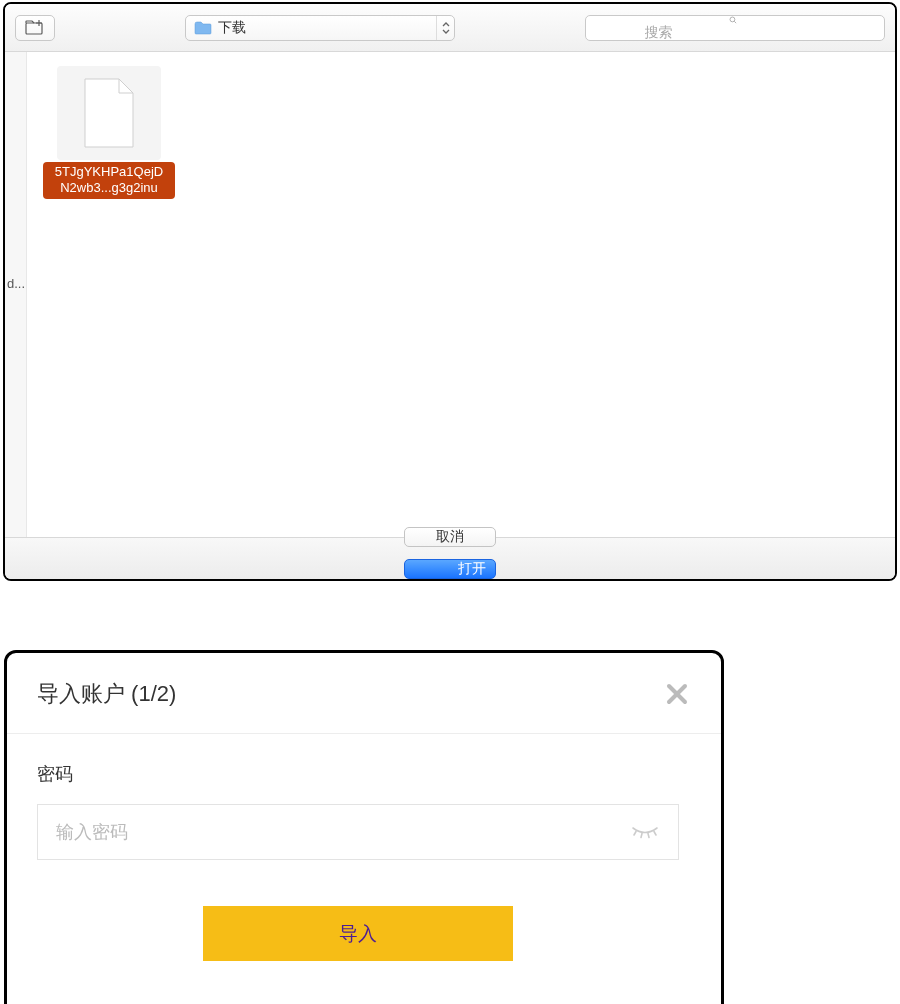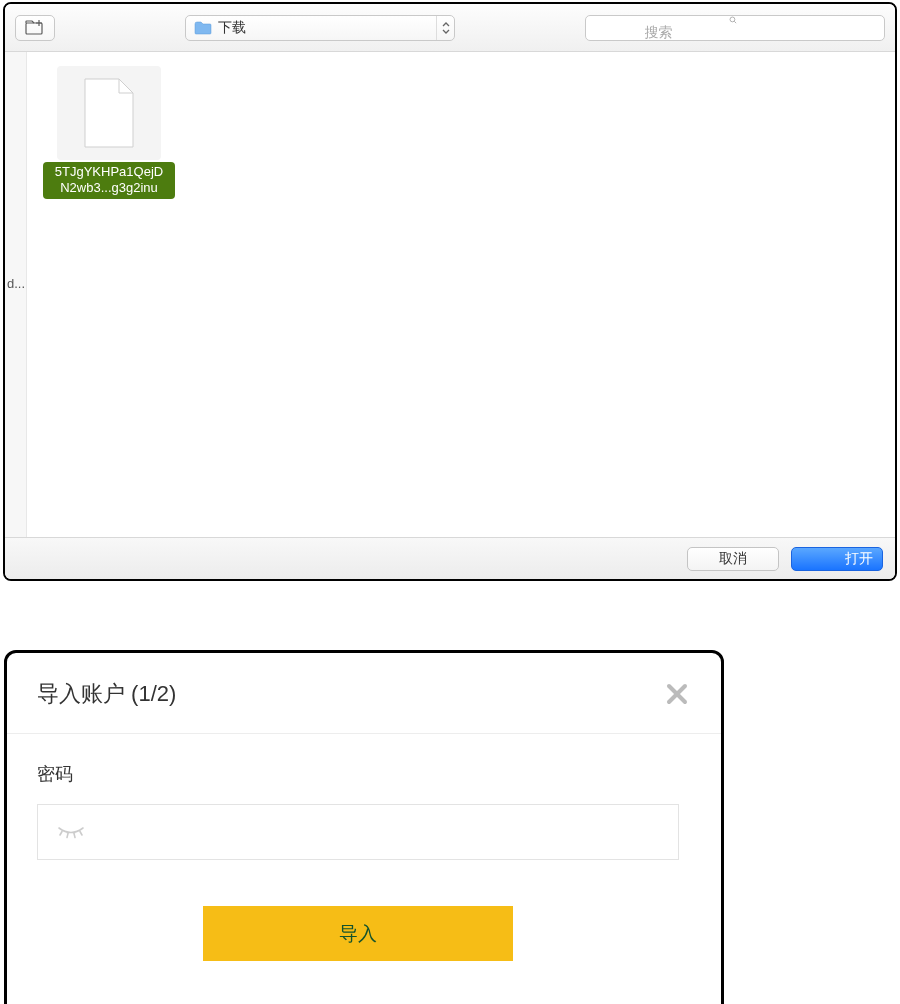--- a/index.html
+++ b/index.html
@@ -156,39 +156,40 @@
       height: 94px;
       background: #f4f4f4;
       border-radius: 4px;
       display: flex;
       align-items: center;
       justify-content: center;
       margin-bottom: 2px;
     }
 
     .file-label {
-      background: #4d7c0f;
+      background: #c2410c;
       color: #fff;
       font-size: 13px;
       text-align: center;
       padding: 2px 4px;
       border-radius: 4px;
       line-height: 1.25;
       width: 132px;
     }
 
     .file-footer {
       height: 42px;
       background: linear-gradient(to bottom, #f8f8f8, #ececec);
       border-top: 1px solid #d8d8d8;
       display: flex;
       align-items: center;
       justify-content: flex-end;
       padding: 0 12px;
       gap: 12px;
+      flex-direction: column;
     }
 
     .mac-btn {
       min-width: 92px;
       height: 24px;
       border: 1px solid #c4c4c4;
       border-radius: 5px;
       background: linear-gradient(to bottom, #ffffff, #f4f4f4);
       font-size: 14px;
       color: #333;
@@ -279,21 +280,21 @@
     }
 
     .import-btn {
       display: block;
       width: 310px;
       height: 55px;
       margin: 46px auto 0 auto;
       background: #f6bd16;
       border: none;
       font-size: 19px;
-      color: #14532d;
+      color: #4c1d95;
       cursor: pointer;
     }
   </style>
 </head>
 <body>
 
 <div class="file-dialog">
 
   <div class="file-toolbar">
     <div class="new-folder-btn">
@@ -367,20 +368,21 @@
       <svg width="22" height="22" viewBox="0 0 22 22">
         <line x1="3" y1="3" x2="19" y2="19" stroke="#bbb" stroke-width="4" stroke-linecap="round"></line>
         <line x1="19" y1="3" x2="3" y2="19" stroke="#bbb" stroke-width="4" stroke-linecap="round"></line>
       </svg>
     </div>
   </div>
 
   <div class="modal-body">
     <div class="field-label">密码</div>
     <div class="password-wrap">
+      <input type="password" placeholder="输入密码" style="">
       <div class="eye-toggle">
         <svg width="30" height="18" viewBox="0 0 30 18">
           <path d="M3 5 Q15 14 27 5" fill="none" stroke="#ccc" stroke-width="1.6" stroke-linecap="round"></path>
           <line x1="6" y1="8.5" x2="4" y2="12" stroke="#ccc" stroke-width="1.6" stroke-linecap="round"></line>
           <line x1="12" y1="10.5" x2="11" y2="14.5" stroke="#ccc" stroke-width="1.6" stroke-linecap="round"></line>
           <line x1="18" y1="10.5" x2="19" y2="14.5" stroke="#ccc" stroke-width="1.6" stroke-linecap="round"></line>
           <line x1="24" y1="8.5" x2="26" y2="12" stroke="#ccc" stroke-width="1.6" stroke-linecap="round"></line>
         </svg>
       </div>
     </div>

